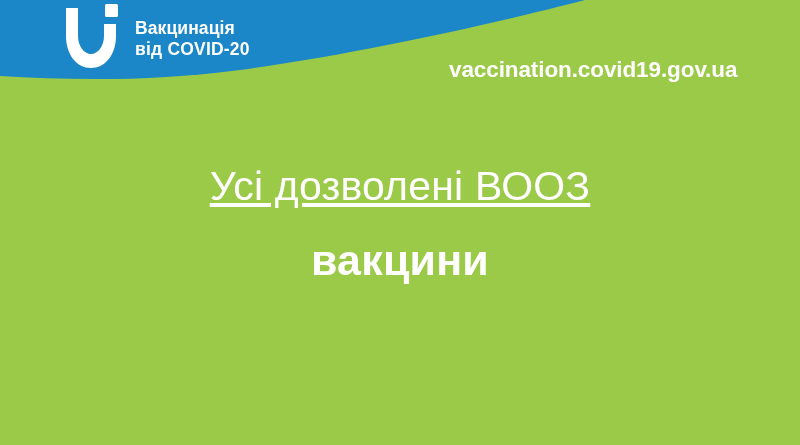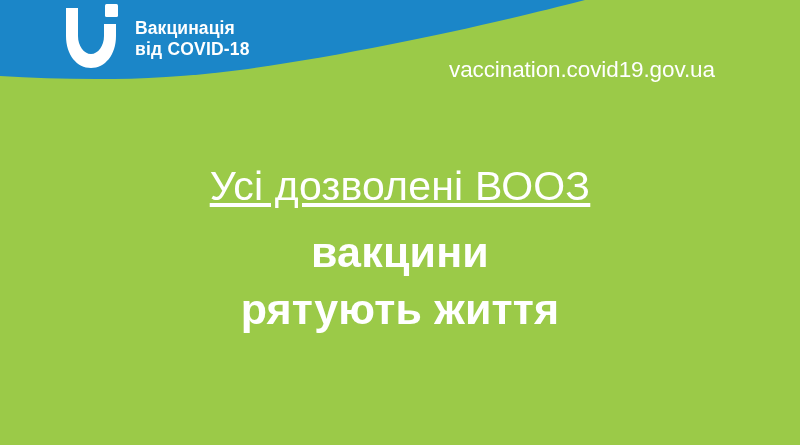--- a/index.html
+++ b/index.html
@@ -59,21 +59,21 @@
     letter-spacing: 0.2px;
   }
 
   
   .site-url {
     position: absolute;
     left: 449px;
     top: 57px;
     z-index: 3;
     color: #ffffff;
-    font-weight: normal;
+    font-weight: bold;
     font-size: 22.5px;
     letter-spacing: -0.1px;
     white-space: nowrap;
   }
 
   
   .headline {
     position: absolute;
     left: 0;
     right: 0;
@@ -92,45 +92,44 @@
     line-height: 52px;
     letter-spacing: 0.2px;
     text-decoration: underline;
   }
   .headline .strong {
     font-weight: bold;
     font-size: 43px;
     line-height: 57px;
     letter-spacing: 0.2px;
   }
-  .headline .line-vaccines { margin-top: 12px; }
+  .headline .line-vaccines { margin-top: 20px; }
 </style>
 </head>
 <body>
 
 <div class="banner">
 
   <svg class="bg-svg" viewBox="0 0 800 445" preserveAspectRatio="none">
     <rect x="0" y="0" width="800" height="445" fill="#9bca48"></rect>
     <path d="M0,0 L585,0 C500,22 370,52 240,70 C150,82 70,80 0,76 Z" fill="#1b86c8"></path>
   </svg>
 
   <div class="logo-block">
     <svg class="logo-mark" viewBox="0 0 64 72">
       <path d="M4,6 L4,34 C4,53 15,66 29,66 C43,66 54,53 54,34 L54,22 L42,22 L42,34
                C42,44 36,52 29,52 C22,52 16,44 16,34 L16,6 Z" fill="#ffffff"></path>
       <rect x="43" y="2" width="13" height="13" rx="1.5" fill="#ffffff"></rect>
     </svg>
     <div class="logo-text">
       <span class="l1">Вакцинація</span><br>
-      <span class="l2">від COVID-18</span>
+      <span class="l2">від COVID-20</span>
     </div>
   </div>
 
   <div class="site-url">vaccination.covid19.gov.ua</div>
 
   <div class="headline">
     <span class="line light">Усі дозволені ВООЗ</span>
     <span class="line strong line-vaccines">вакцини</span>
-    <span class="line strong">рятують життя</span>
   </div>
 
 </div>
 
 </body></html>

